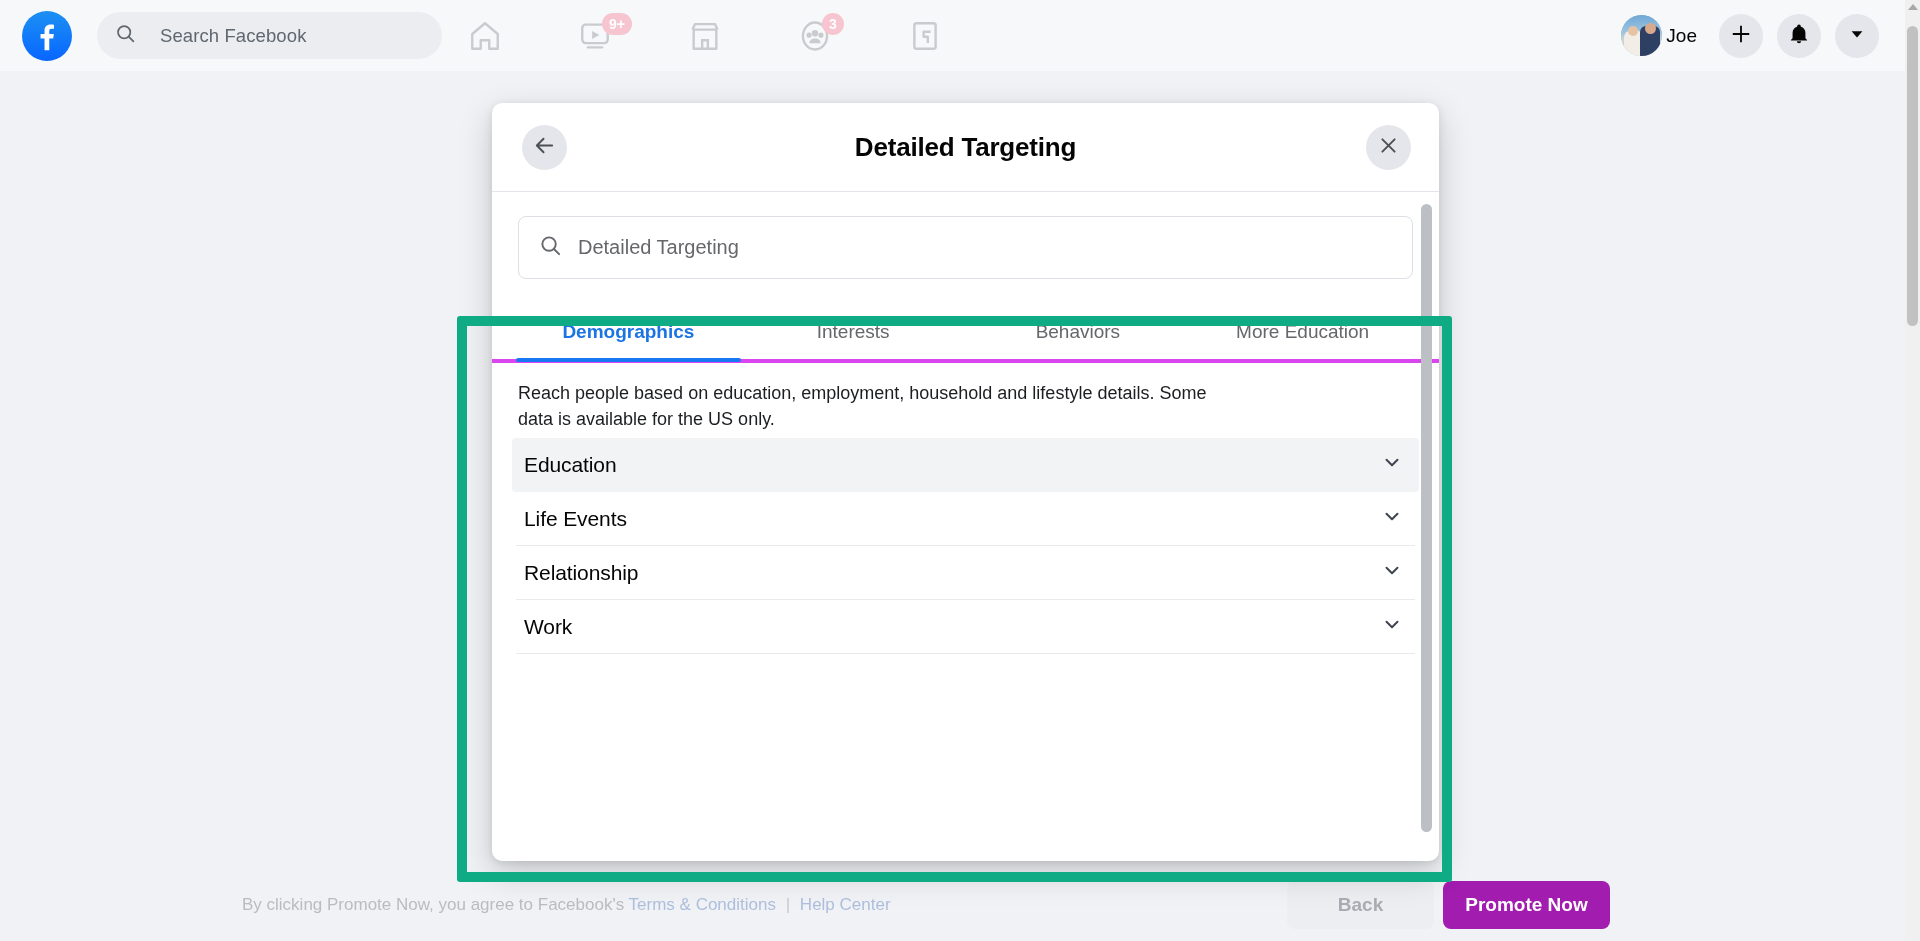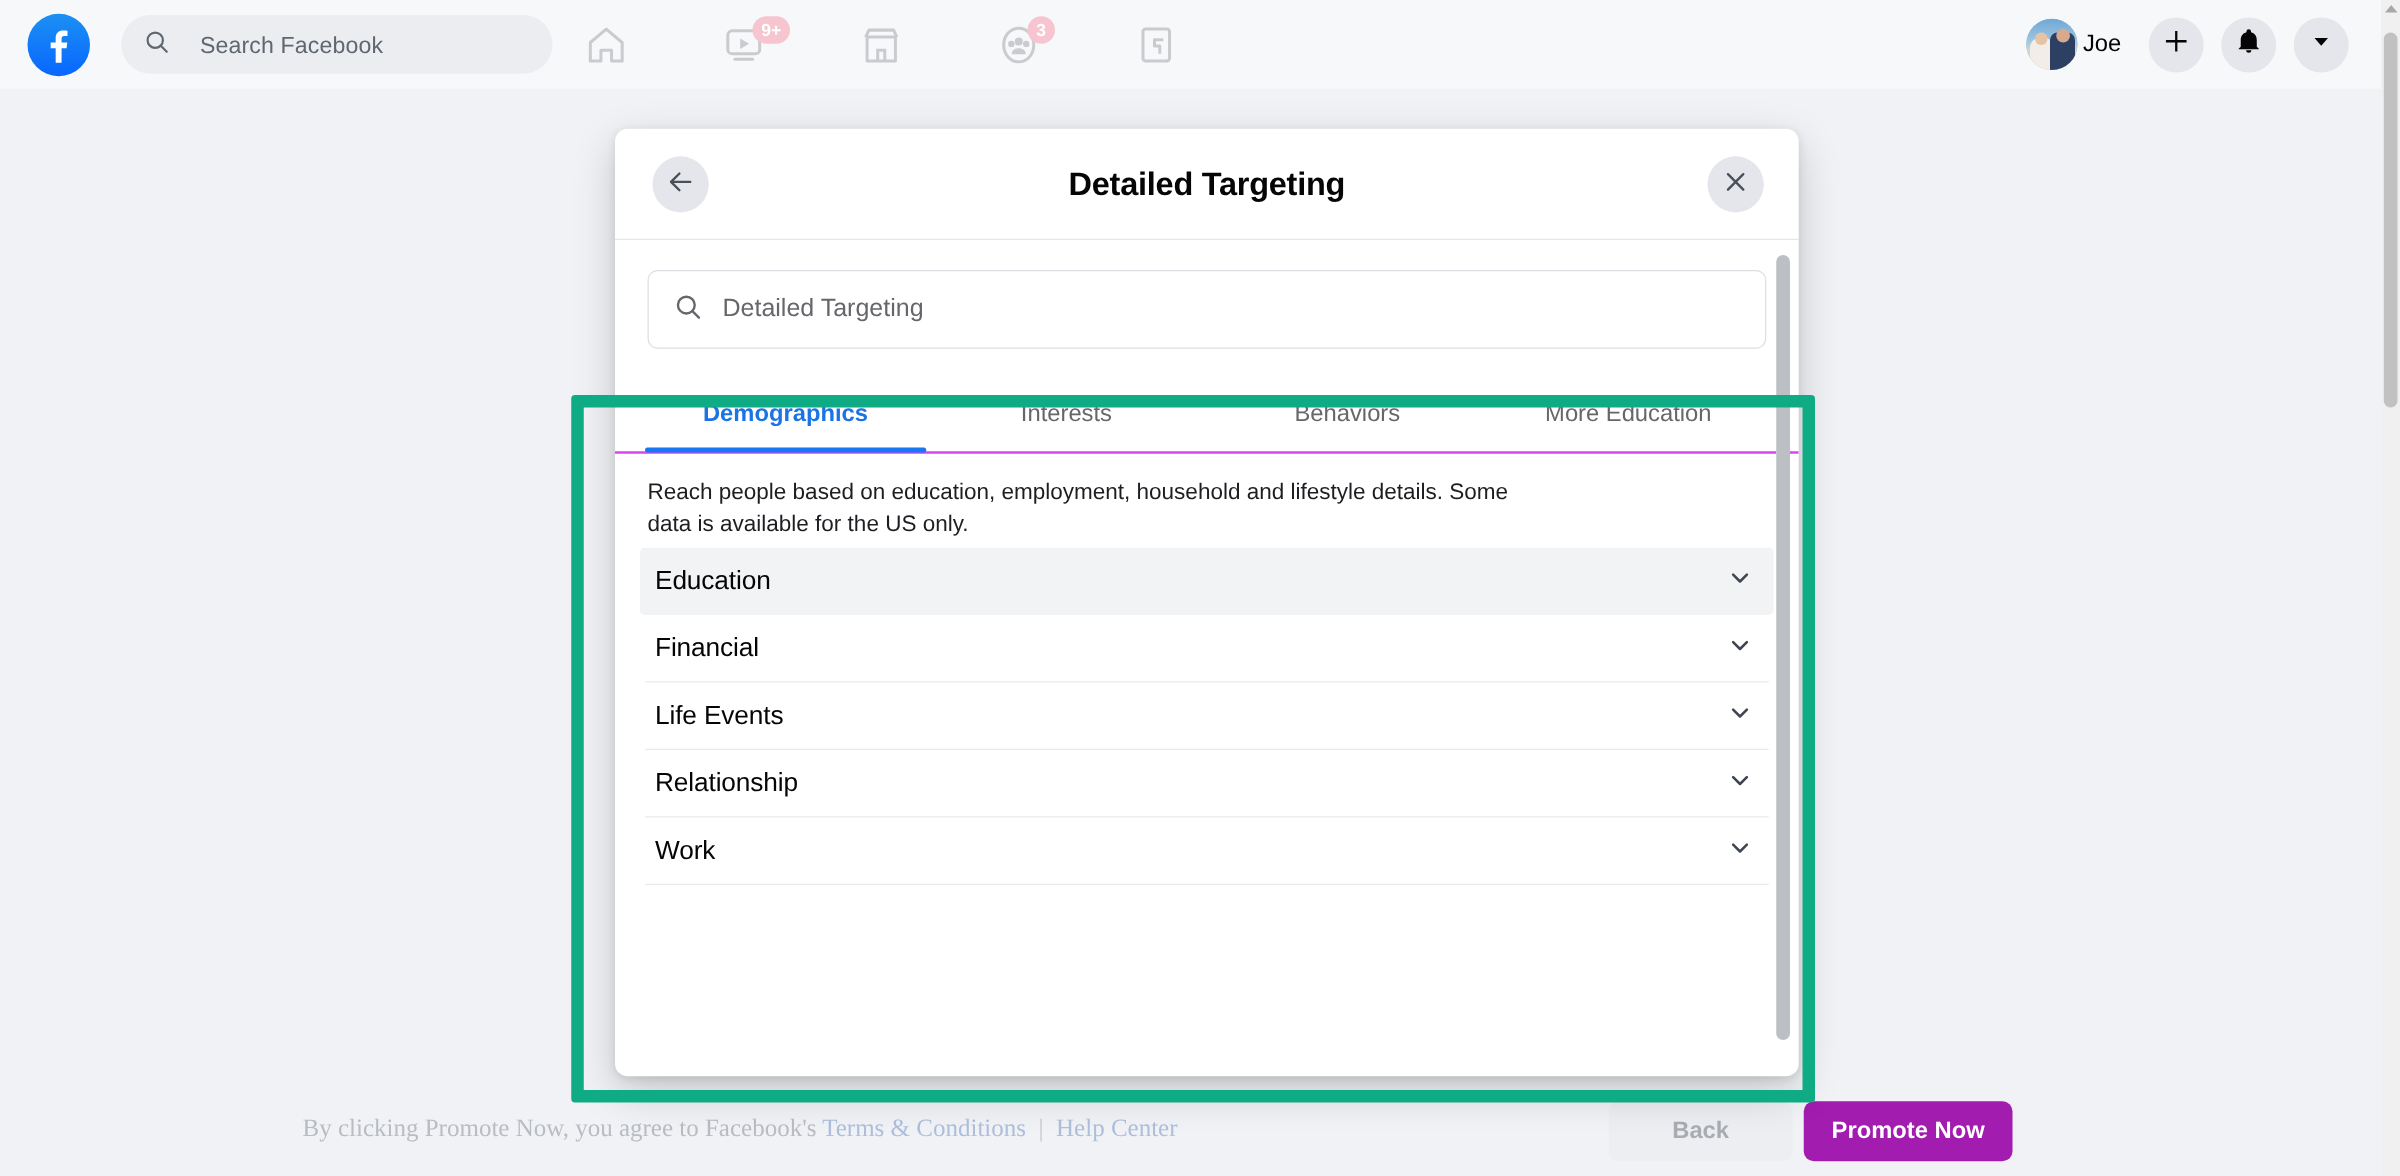--- a/index.html
+++ b/index.html
@@ -99,21 +99,21 @@
     width: 0; height: 0;
     border-left: 5px solid transparent; border-right: 5px solid transparent;
     border-bottom: 6px solid #a8a8a8;
   }
 
   
   .page-bg { position: absolute; inset: 71px 0 0 0; background: #f0f2f5; }
 
   .footer-note {
     position: absolute; left: 242px; bottom: 26px;
-    font-size: 20px; color: #b9bcc1; white-space: nowrap; font-family: Liberation Serif, serif;
+    font-size: 17px; color: #b9bcc1; white-space: nowrap;
   }
   .footer-note a { color: #aebfdd; text-decoration: none; }
   .footer-note .sep { color: #c6c9ce; padding: 0 5px; }
 
   .btn-back {
     position: absolute; right: 486px; bottom: 12px;
     width: 147px; height: 48px; border-radius: 8px;
     background: #eceef1; color: #a9acb2;
     font-size: 19px; font-weight: 600;
     display: flex; align-items: center; justify-content: center;
@@ -169,21 +169,21 @@
   .search-wrap { padding: 24px 26px 0 26px; }
   .search-box {
     height: 63px; border: 1px solid #dcdfe3; border-radius: 8px;
     display: flex; align-items: center; gap: 16px; padding: 0 20px;
   }
   .search-box .ph { font-size: 20px; color: #65676b; }
 
   .tabs {
     display: flex; align-items: flex-start;
     padding: 0 24px; margin-top: 22px;
-    border-bottom: 2px solid #d946ef;
+    border-bottom: 4px solid #d946ef;
     height: 62px;
   }
   .tab {
     position: relative;
     height: 61px;
     display: flex; align-items: center; justify-content: center;
     font-size: 19px; color: #65676b; font-weight: 400;
     flex: 1 1 0;
   }
   .tab.active { color: #1b74e4; font-weight: 600; }
@@ -415,28 +415,20 @@
 
       <div class="acc-row hovered">
         <span class="acc-label">Education</span>
         <span>
           <svg width="22" height="22" viewBox="0 0 24 24" fill="none">
             <path d="M6 9.5l6 6 6-6" stroke="#3f4652" stroke-width="2.2" stroke-linecap="round" stroke-linejoin="round"></path>
           </svg>
         </span>
       </div>
 
-      <div class="acc-row">
-        <span class="acc-label">Financial</span>
-        <span>
-          <svg width="22" height="22" viewBox="0 0 24 24" fill="none">
-            <path d="M6 9.5l6 6 6-6" stroke="#3f4652" stroke-width="2.2" stroke-linecap="round" stroke-linejoin="round"></path>
-          </svg>
-        </span>
-      </div>
 
       <div class="acc-row">
         <span class="acc-label">Life Events</span>
         <span>
           <svg width="22" height="22" viewBox="0 0 24 24" fill="none">
             <path d="M6 9.5l6 6 6-6" stroke="#3f4652" stroke-width="2.2" stroke-linecap="round" stroke-linejoin="round"></path>
           </svg>
         </span>
       </div>
 

